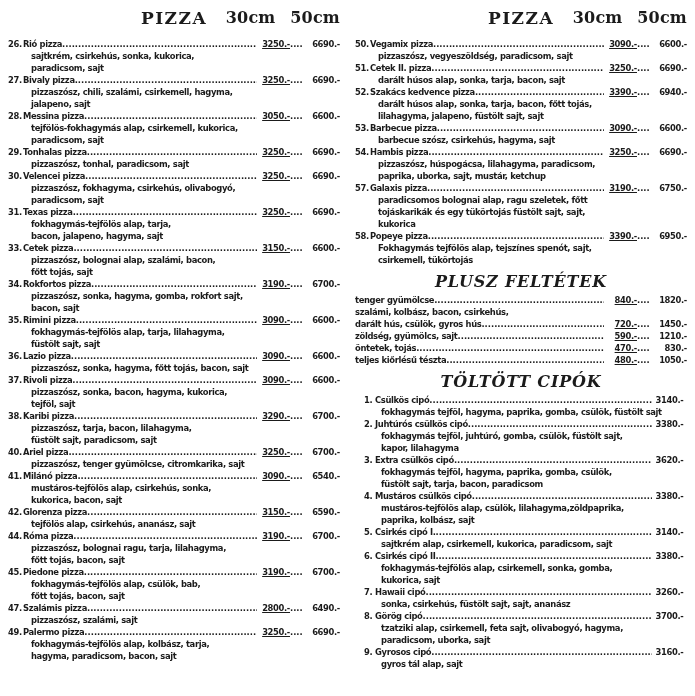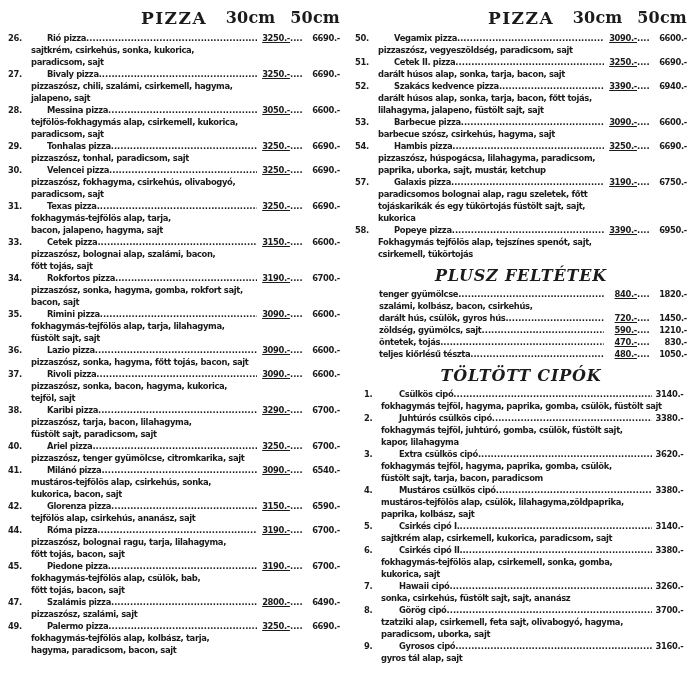--- a/index.html
+++ b/index.html
@@ -23,41 +23,41 @@
     padding: 8px 7px 0 8px;
   }
   .col-header {
     position: relative;
     height: 22px;
     font-family: "DejaVu Serif", serif;
     font-size: 17px;
     line-height: 20px;
     text-align: center;
     letter-spacing: 1.5px;
-    margin-bottom: 2px;
+    margin-bottom: 8px;
   }
   .col-header .sizes {
     position: absolute;
     right: 0; top: 0;
     letter-spacing: 0.2px;
     font-size: 16px;
   }
   .col-header .sizes .size + .size { margin-left: 9px; }
   .section-title {
     font-family: "DejaVu Serif", serif;
     font-size: 16px;
     line-height: 18px;
     text-align: center;
     letter-spacing: 0.8px;
     margin: 7px 0 3px 0;
     font-style: italic;
   }
   .line { display: flex; align-items: baseline; }
   .num { flex: 0 0 15px; white-space: nowrap; }
-  .iname { white-space: nowrap; margin-left: 24px; }
+  .iname { white-space: nowrap; }
   .leader { flex: 1 1 auto; overflow: hidden; white-space: nowrap; }
   .leader::after, .midleader::after {
     content: "................................................................................................................................";
     letter-spacing: 0;
   }
   .midleader { flex: 0 0 13px; overflow: hidden; white-space: nowrap; }
   .price { white-space: nowrap; }
   .p30 { flex: 0 0 33px; text-align: right; text-decoration: underline; }
   .p50 { flex: 0 0 37px; text-align: right; }
   .psingle { flex: 0 0 35px; text-align: center; }

